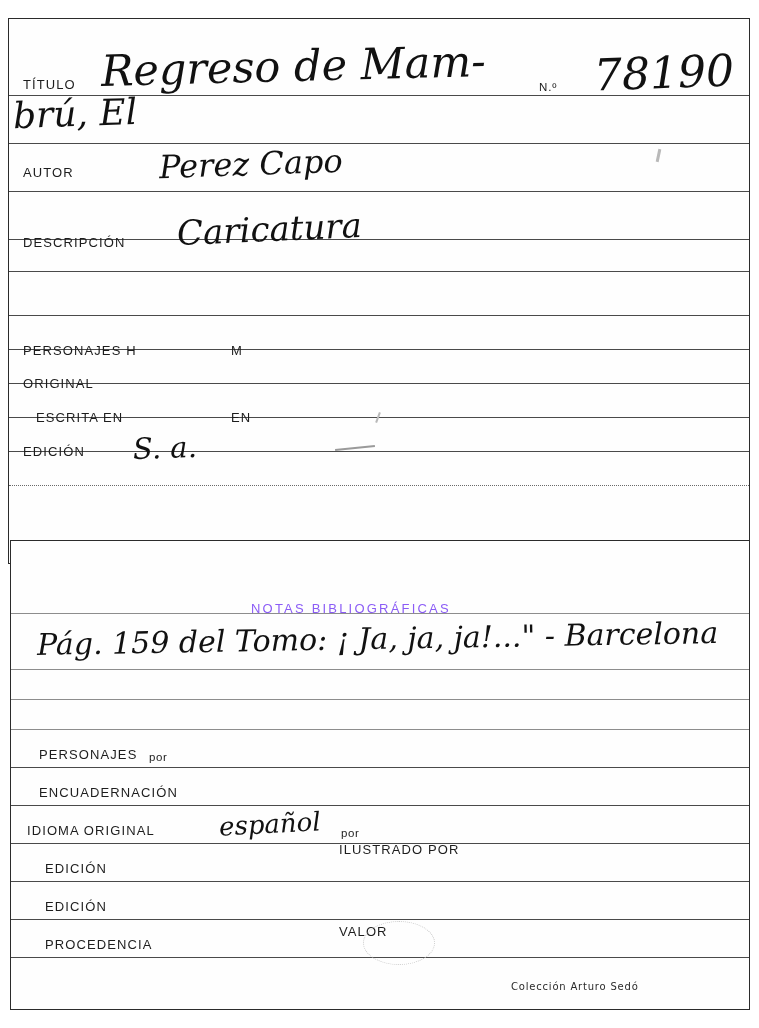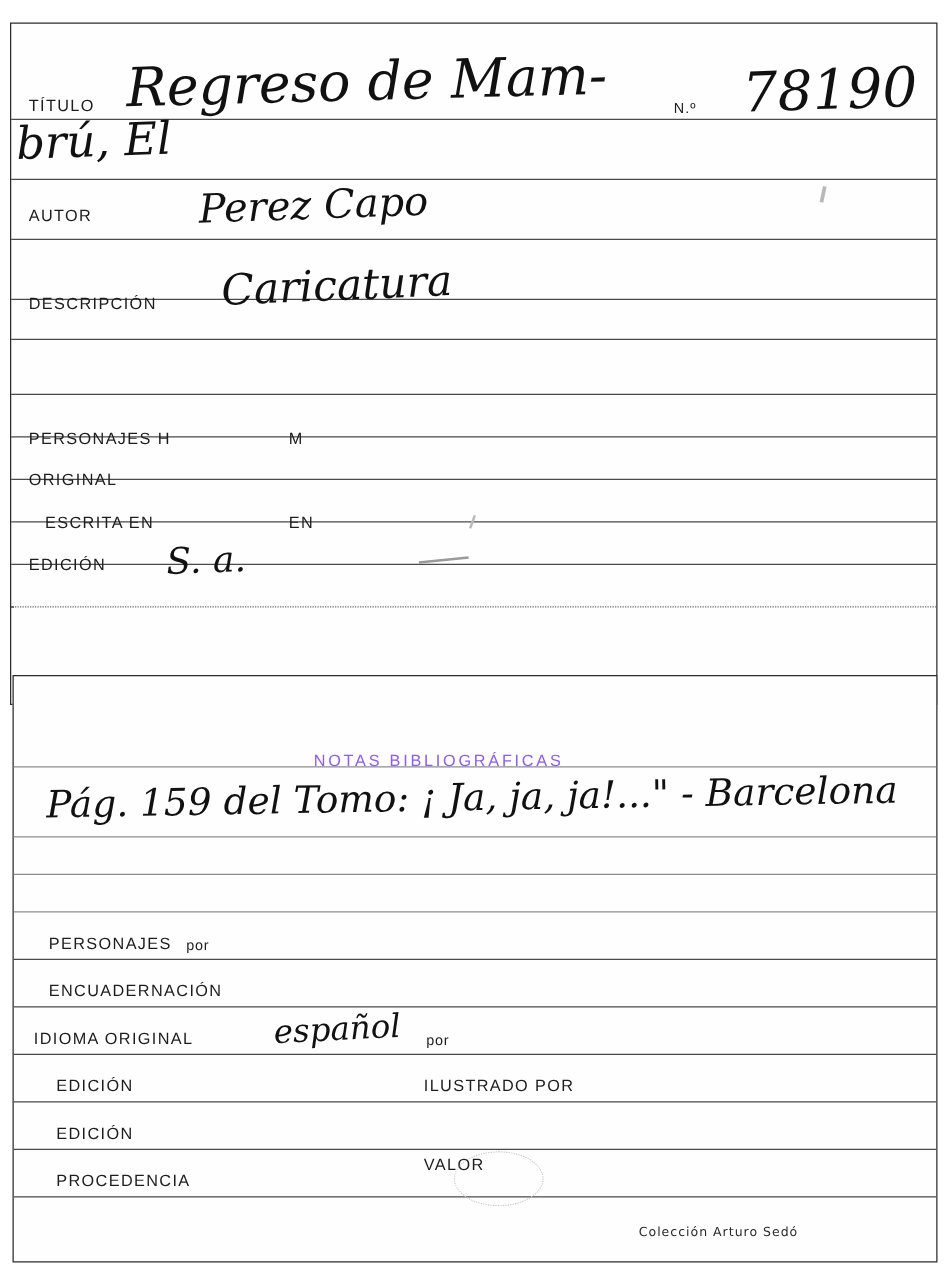--- a/index.html
+++ b/index.html
@@ -173,21 +173,21 @@
     <div class="label" style="left:28px; top:206px;">PERSONAJES</div>
     <div class="label lower" style="left:138px; top:210px;">por</div>
 
     <div class="label" style="left:28px; top:244px;">ENCUADERNACIÓN</div>
 
     <div class="label" style="left:16px; top:282px;">IDIOMA ORIGINAL</div>
     <div class="label lower" style="left:330px; top:286px;">por</div>
     <div class="hand" style="left:208px; top:268px; font-size:26px; transform:rotate(-3deg);">español</div>
 
     <div class="label" style="left:34px; top:320px;">EDICIÓN</div>
-    <div class="label" style="left:328px; top:320px;">ILUSTRADO POR</div>
+    <div class="label" style="left:328px; top:301px;">ILUSTRADO POR</div>
 
     <div class="label" style="left:34px; top:358px;">EDICIÓN</div>
     <div class="label" style="left:328px; top:358px;margin-top:25px;">VALOR</div>
 
     <div class="label" style="left:34px; top:396px;">PROCEDENCIA</div>
 
     <div class="collection" style="left:500px; top:440px;">Colección Arturo Sedó</div>
 
     <div class="smudge" style="left:352px; top:380px; width:70px; height:42px;"></div>
   </div>

